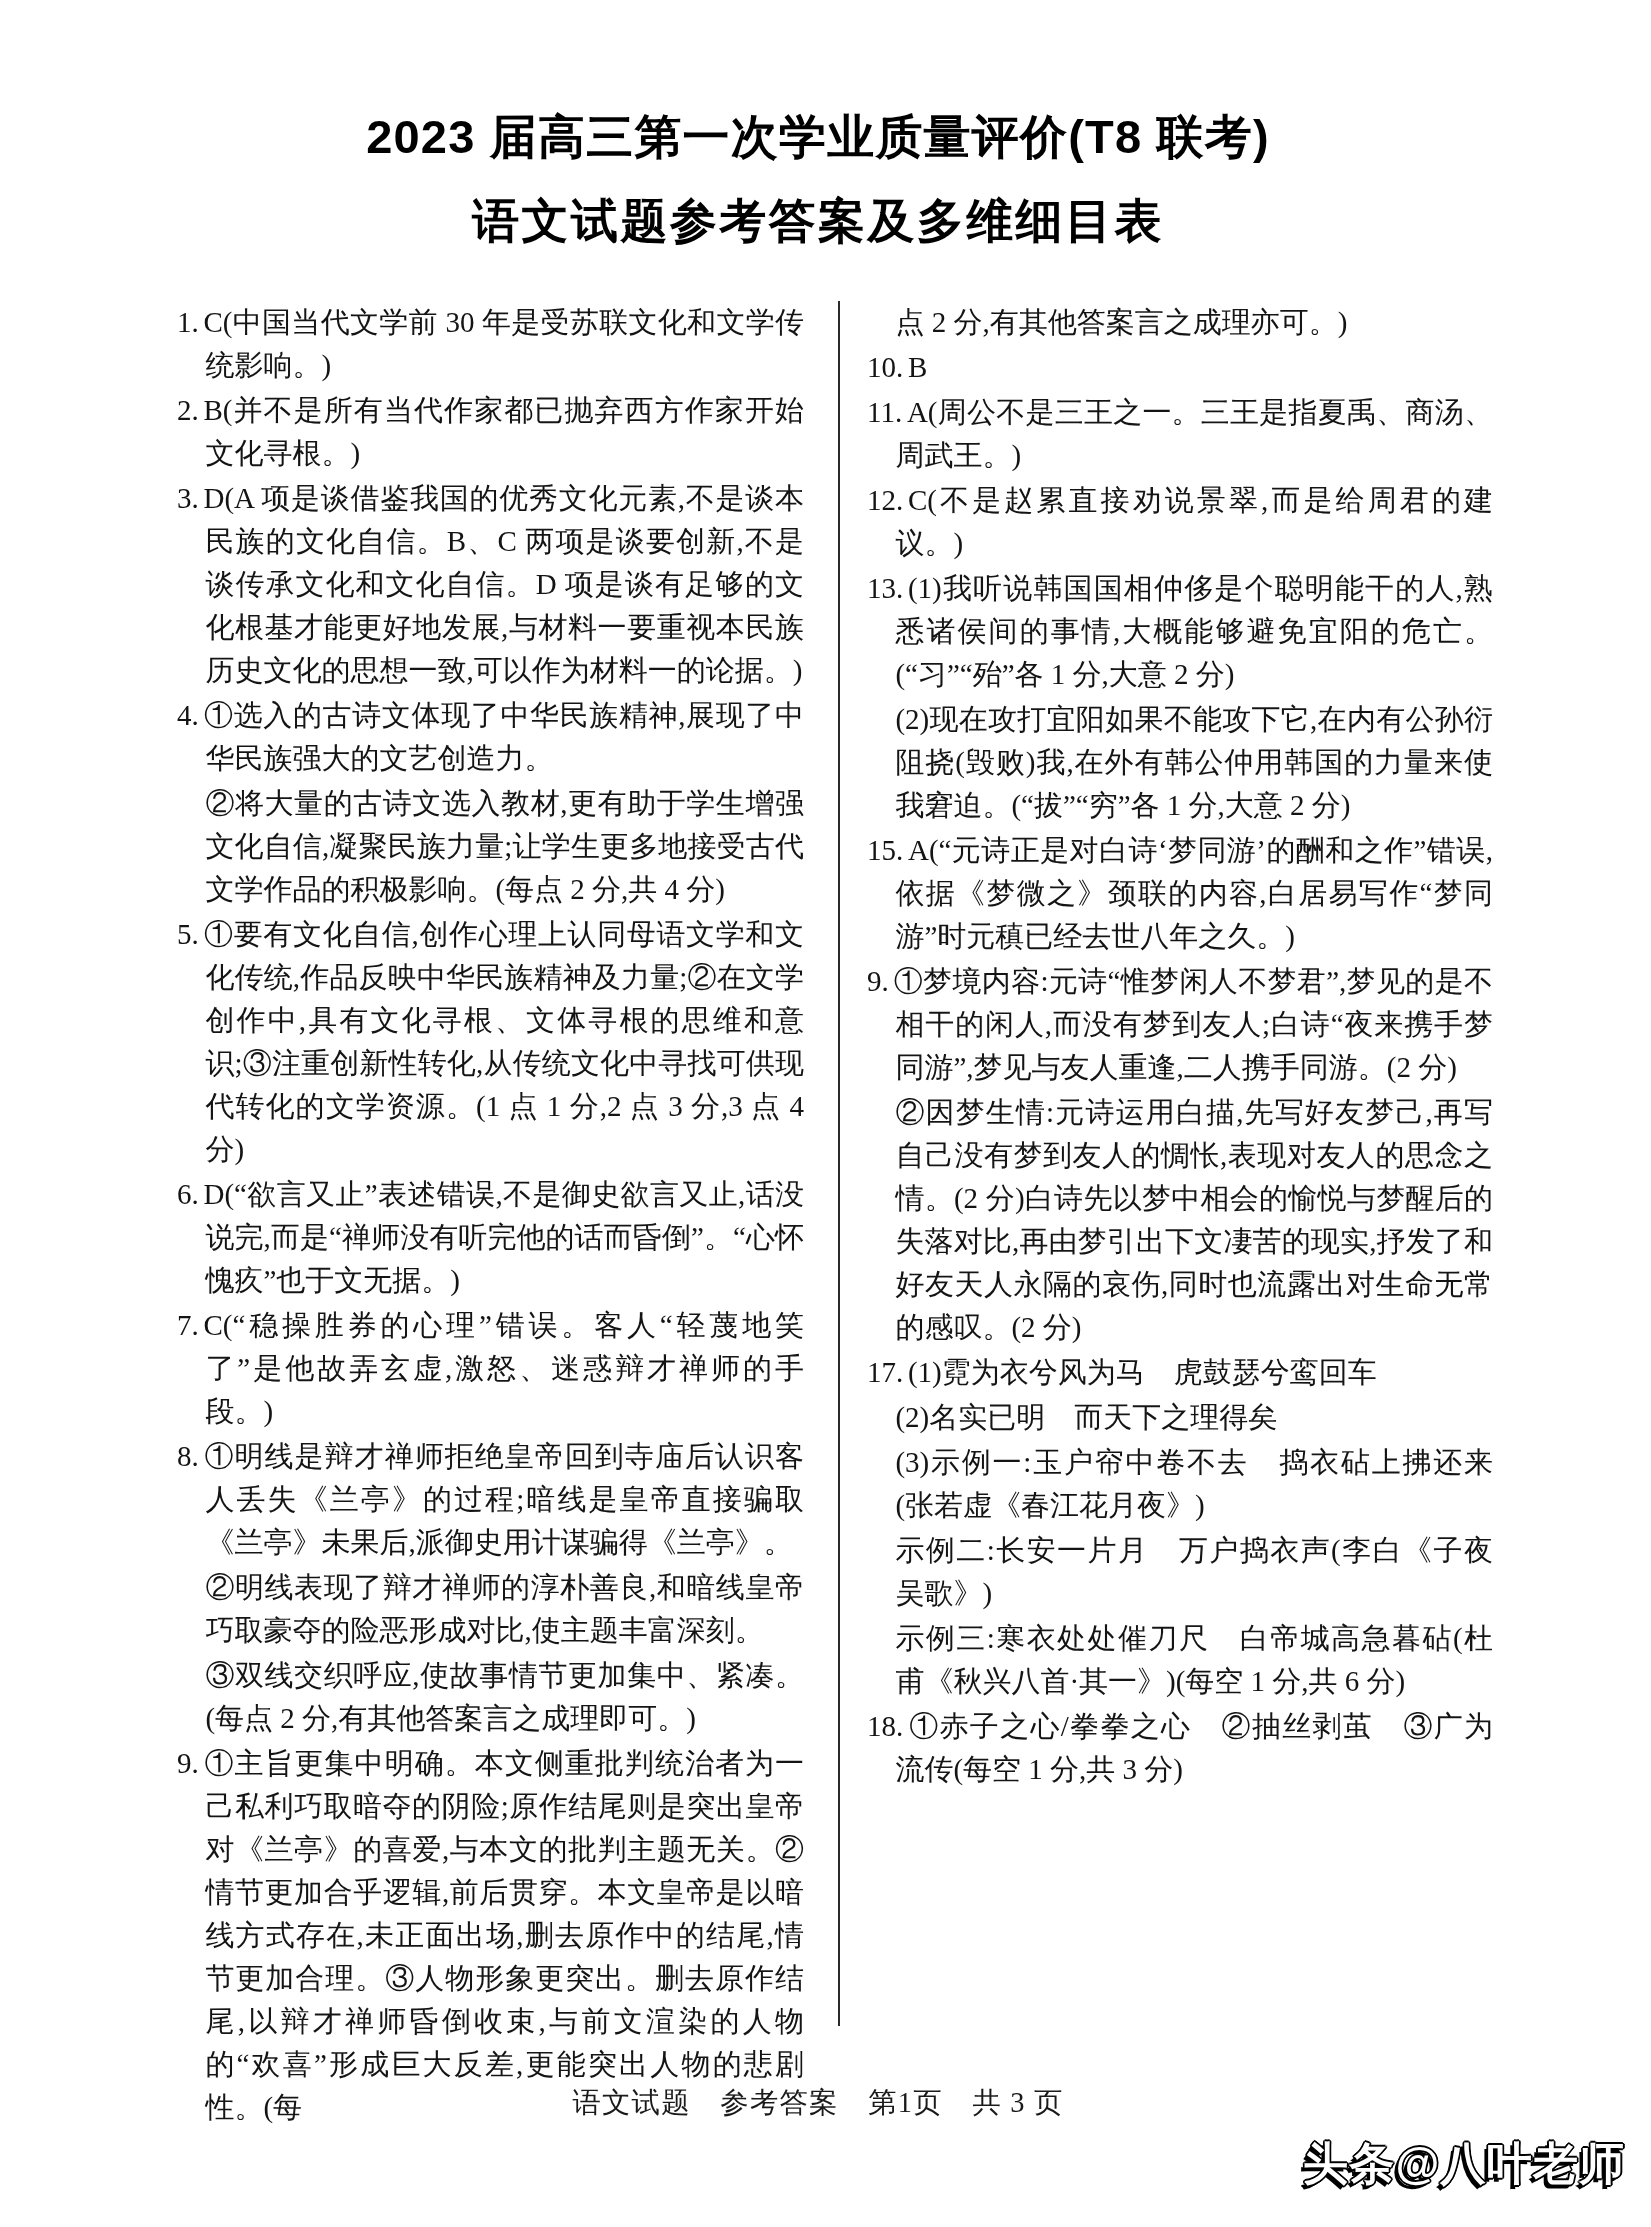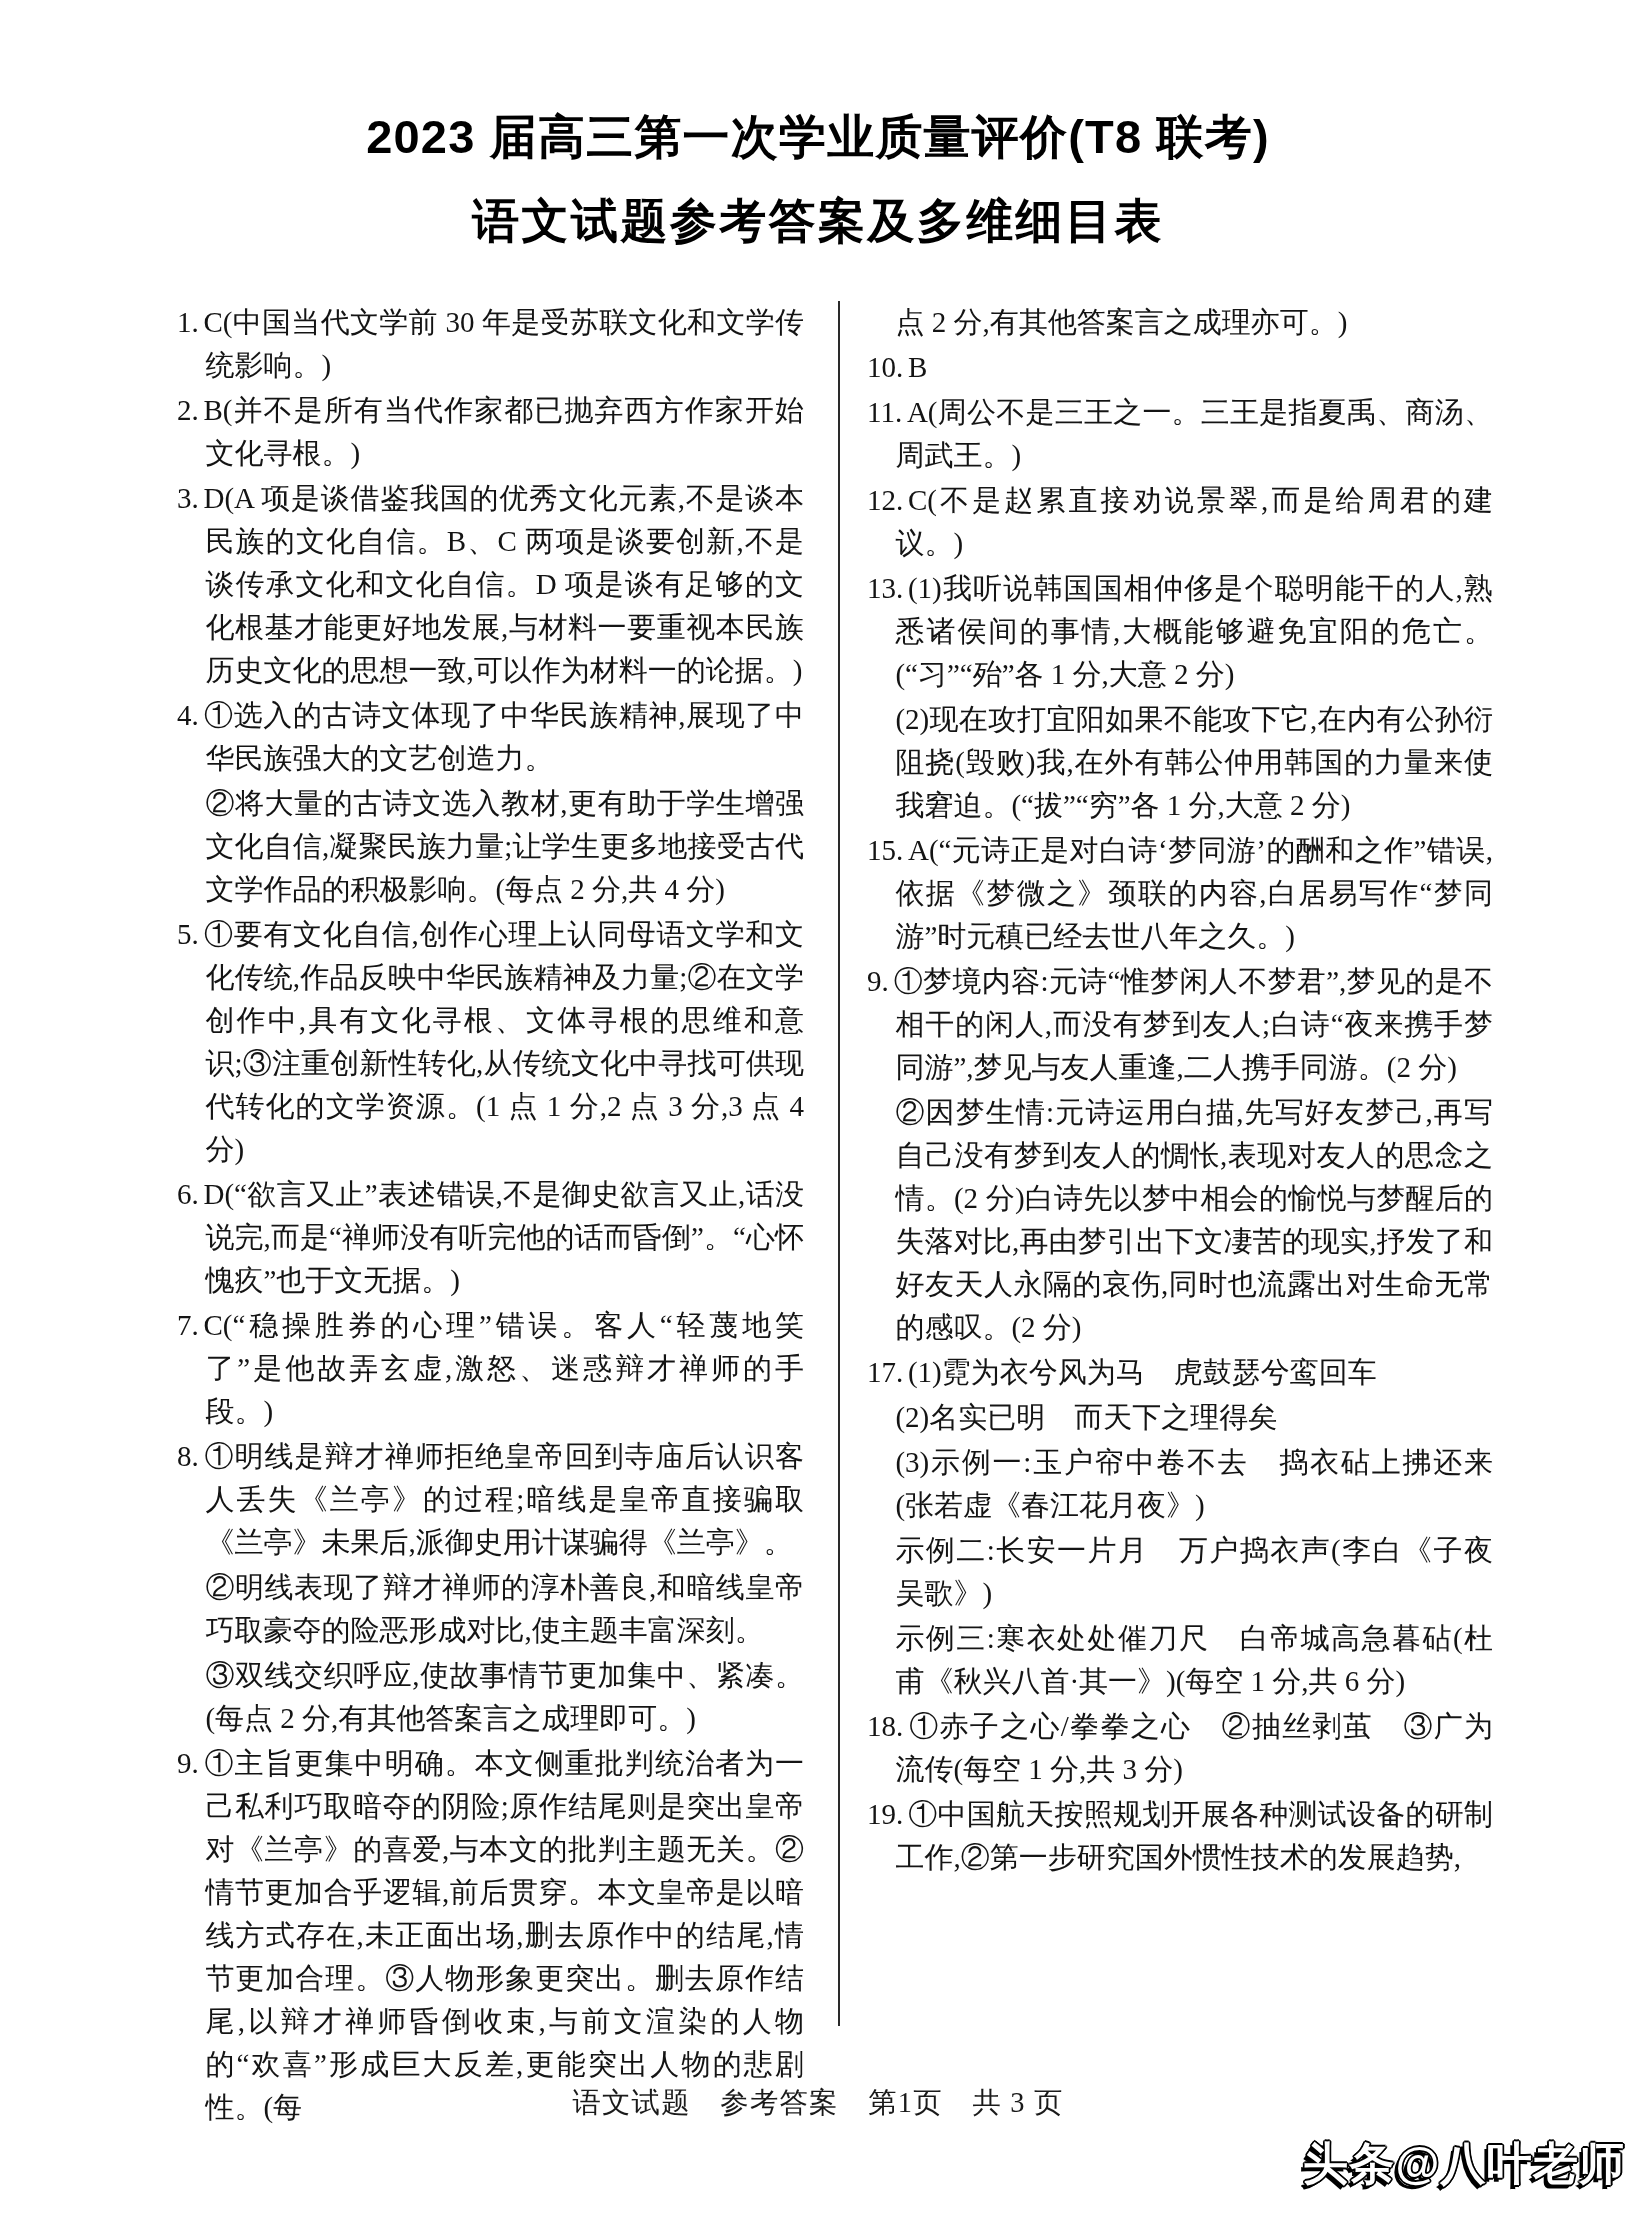--- a/index.html
+++ b/index.html
@@ -152,23 +152,20 @@
         <div class="answer-item">
           <p class="para first"><span class="num">17.</span>(1)霓为衣兮风为马　虎鼓瑟兮鸾回车</p>
           <p class="para">(2)名实已明　而天下之理得矣</p>
           <p class="para">(3)示例一:玉户帘中卷不去　捣衣砧上拂还来(张若虚《春江花月夜》)</p>
           <p class="para">示例二:长安一片月　万户捣衣声(李白《子夜吴歌》)</p>
           <p class="para">示例三:寒衣处处催刀尺　白帝城高急暮砧(杜甫《秋兴八首·其一》)(每空 1 分,共 6 分)</p>
         </div>
         <div class="answer-item">
           <p class="para first"><span class="num">18.</span>①赤子之心/拳拳之心　②抽丝剥茧　③广为流传(每空 1 分,共 3 分)</p>
         </div>
-        <div class="answer-item">
-          <p class="para first"><span class="num">19.</span>①中国航天按照规划开展各种测试设备的研制工作,②第一步研究国外惯性技术的发展趋势,</p>
-        </div>
       </section>
   </main>
 
   <footer>
     <span>语文试题　参考答案　第1页　共 3 页</span>
   </footer>
 
   <div class="watermark">
     <span>头条@八叶老师</span>
   </div>

